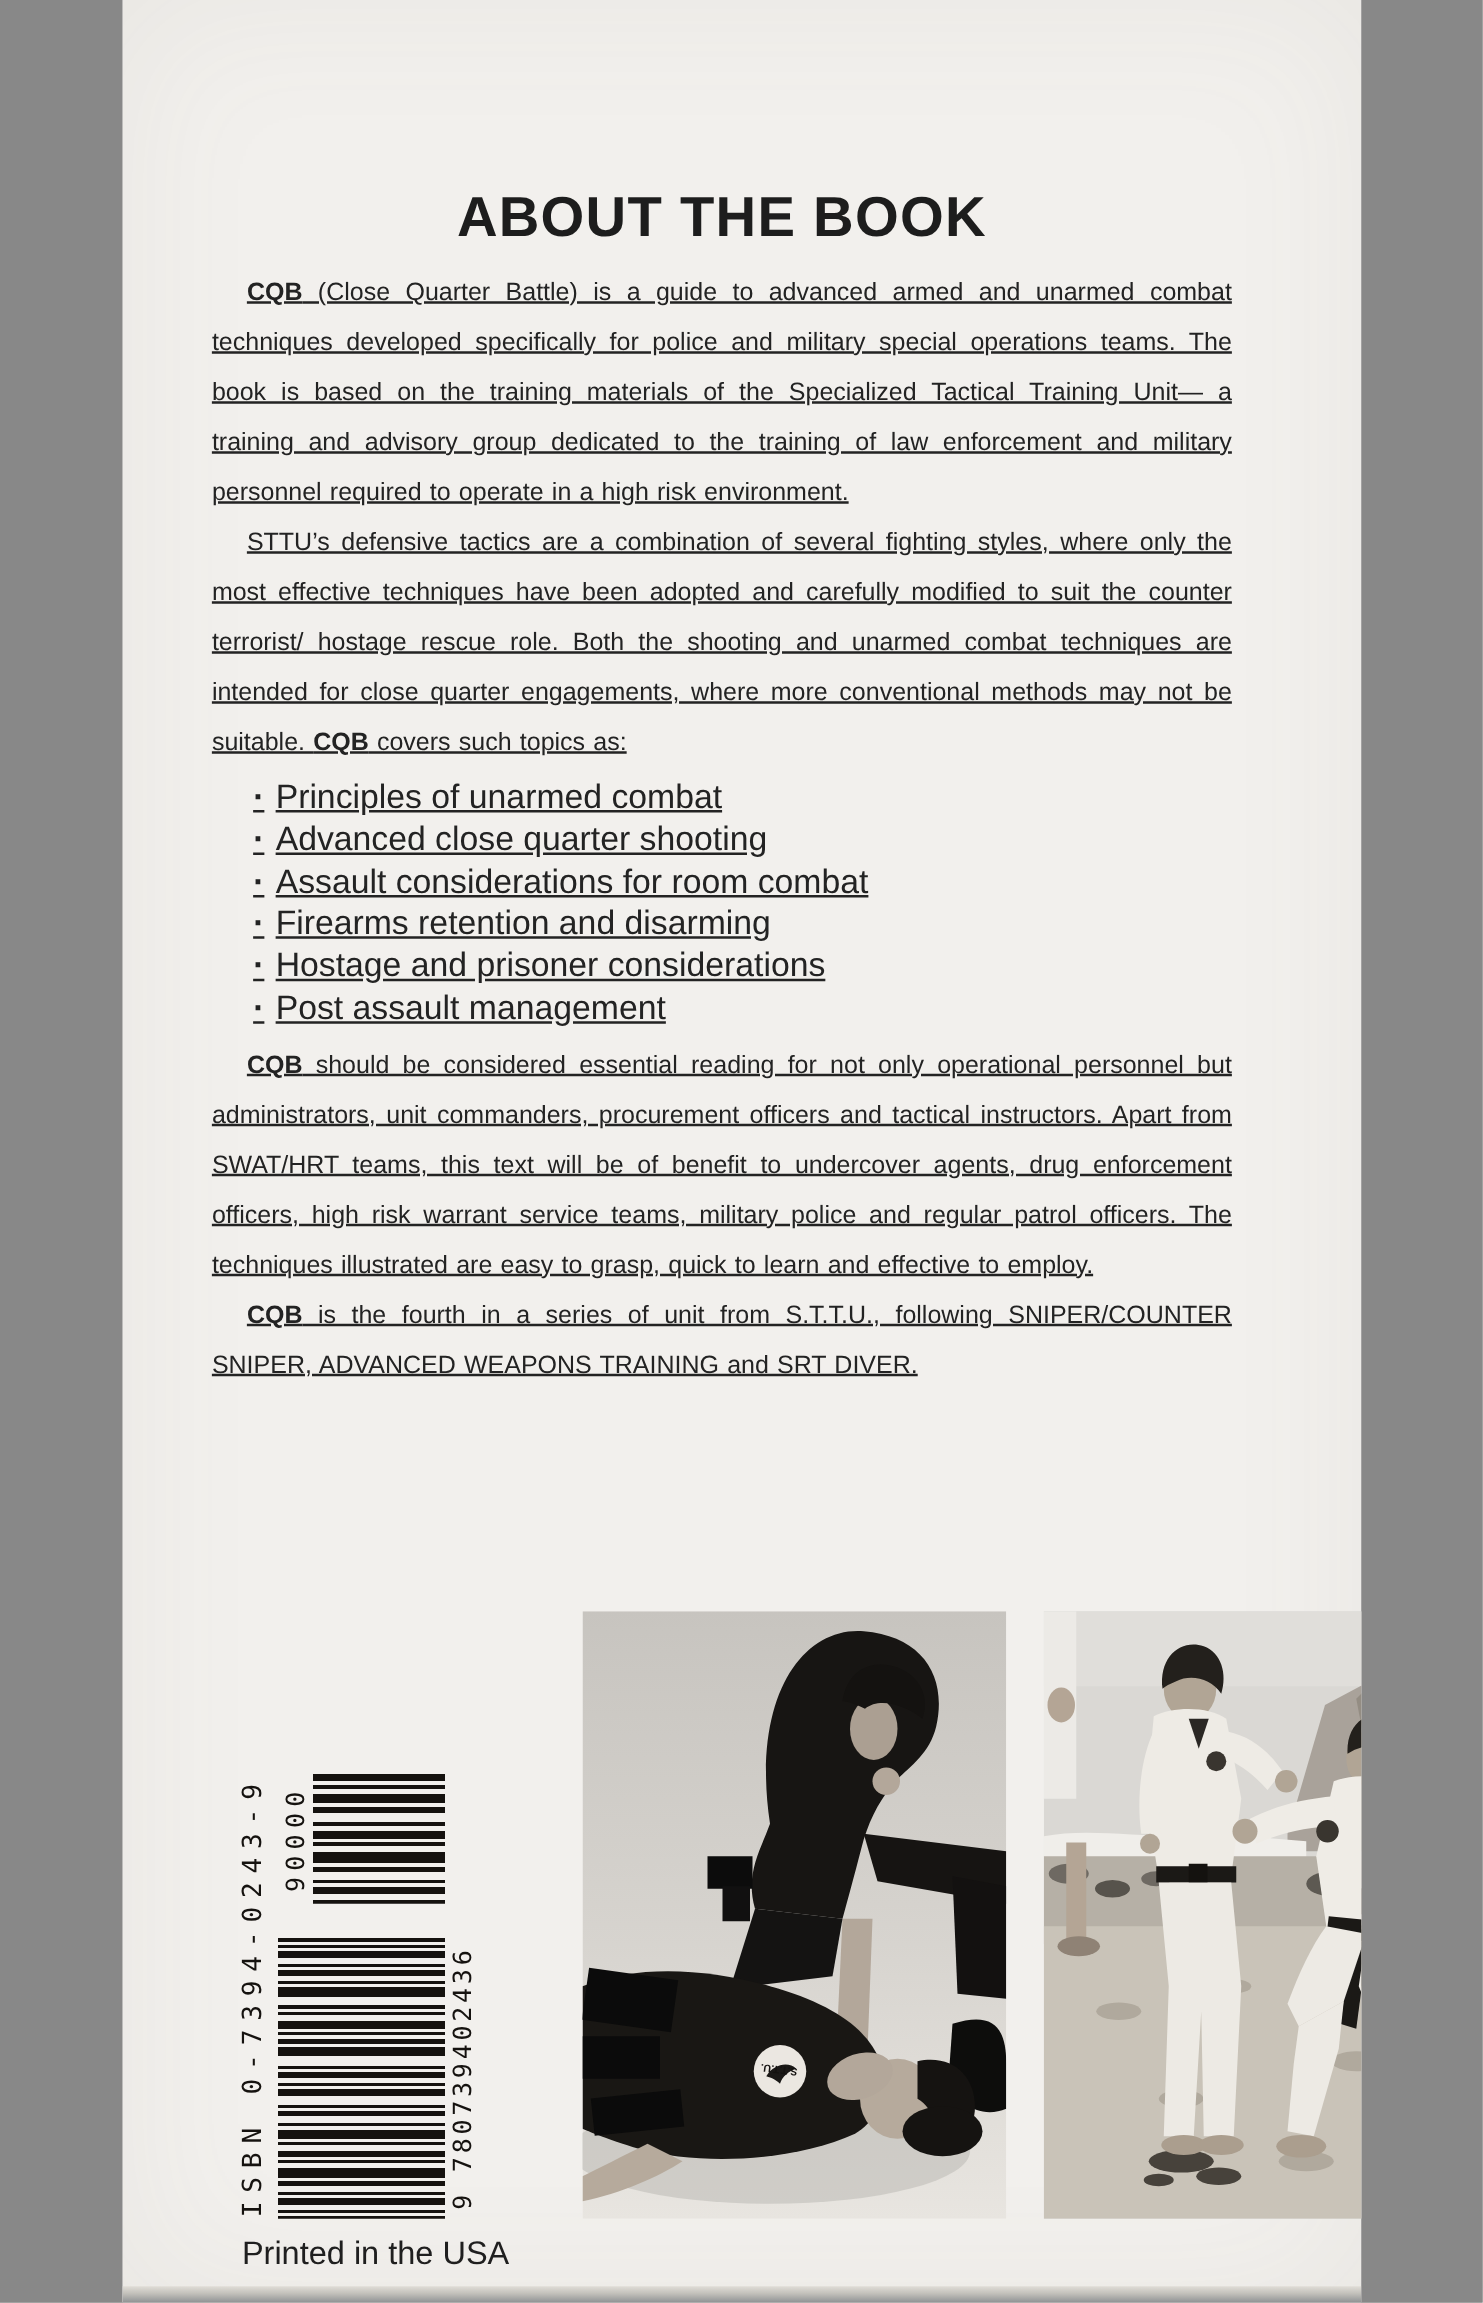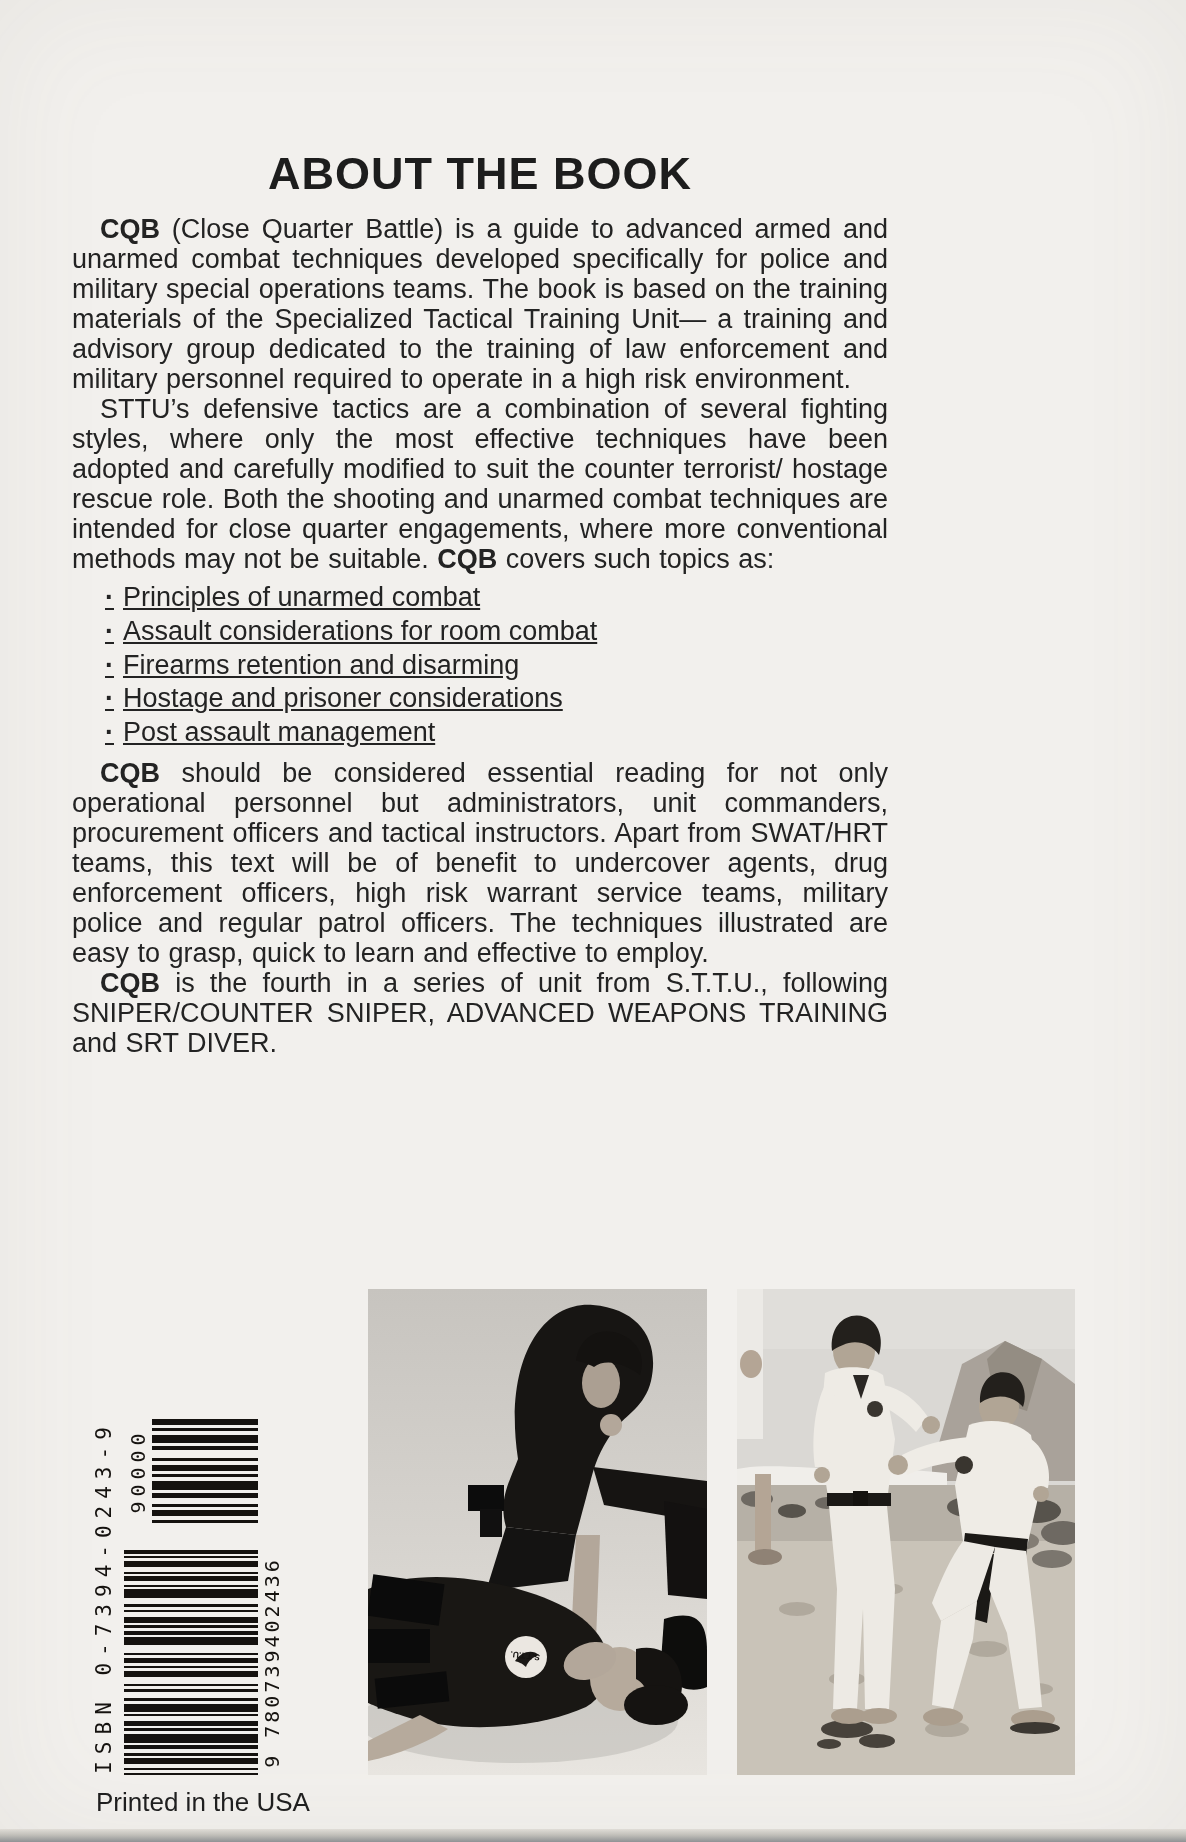--- a/index.html
+++ b/index.html
@@ -1,31 +1,31 @@
 <!DOCTYPE html>
 <html><head>
 <meta charset="utf-8">
 <style>
   html,body { margin:0; padding:0; background:#888; }
   .page {
-    position:relative; width:1186px; height:1842px; margin:0 auto;
+    position:relative; width:991px; height:1842px; margin:0 auto;
     background:var(--paper,#f2f0ed);
     font-family:"Liberation Sans", sans-serif;
     color:var(--ink,#232323);
     overflow:hidden;
     box-shadow: inset 0 0 120px rgba(120,110,95,0.07);
   }
   .text-col { position:absolute; left:72px; top:150px; width:816px; }
   .title {
     margin:0 0 16px 0; font-size:45px; line-height:48px; font-weight:bold;
     text-align:center; letter-spacing:1px; color:#1d1d1d;
   }
   .para {
-    margin:0; font-size:27px; line-height:30px; text-align:justify;
-    text-indent:28px; word-spacing:1px;
+    margin:0; font-size:20px; line-height:40px; text-align:justify;
+    text-indent:28px; word-spacing:1px;text-decoration:underline;
   }
   .para b { font-weight:bold; }
   ul.topics { list-style:none; margin:7px 0 8px 0; padding:0 0 0 33px; }
   ul.topics li { font-size:27px; line-height:33.8px;text-decoration:underline; }
   ul.topics li::before { content:"·"; font-weight:bold; margin-right:9px; }
 
   .photo { position:absolute; top:1289px; height:486px; }
   .photo svg { display:block; width:100%; height:100%; }
   .photo.left  { left:368px; width:339px; }
   .photo.right { left:737px; width:338px; }
@@ -61,20 +61,21 @@
 <div class="page" style="--paper: #f2f0ed; --ink: #232323; --bcink: #15120f;">
 
   <div class="text-col">
     <h1 class="title">ABOUT THE BOOK</h1>
     <div>
         <p class="para"><b>CQB</b><span> (Close Quarter Battle) is a guide to advanced armed and unarmed combat techniques developed specifically for police and military special operations teams. The book is based on the training materials of the Specialized Tactical Training Unit— a training and advisory group dedicated to the training of law enforcement and military personnel required to operate in a high risk environment.</span></p>
         <p class="para"><span>STTU’s defensive tactics are a combination of several fighting styles, where only the most effective techniques have been adopted and carefully modified to suit the counter terrorist/ hostage rescue role. Both the shooting and unarmed combat techniques are intended for close quarter engagements, where more conventional methods may not be suitable. </span><b>CQB</b><span> covers such topics as:</span></p>
       </div>
     <ul class="topics">
         <li>Principles of unarmed combat</li>
+        <li>Advanced close quarter shooting</li>
         <li>Assault considerations for room combat</li>
         <li>Firearms retention and disarming</li>
         <li>Hostage and prisoner considerations</li>
         <li>Post assault management</li>
       </ul>
     <div>
         <p class="para"><b>CQB</b><span> should be considered essential reading for not only operational personnel but administrators, unit commanders, procurement officers and tactical instructors. Apart from SWAT/HRT teams, this text will be of benefit to undercover agents, drug enforcement officers, high risk warrant service teams, military police and regular patrol officers. The techniques illustrated are easy to grasp, quick to learn and effective to employ.</span></p>
         <p class="para"><b>CQB</b><span> is the fourth in a series of unit from S.T.T.U., following SNIPER/COUNTER SNIPER, ADVANCED WEAPONS TRAINING and SRT DIVER.</span></p>
       </div>
   </div>

